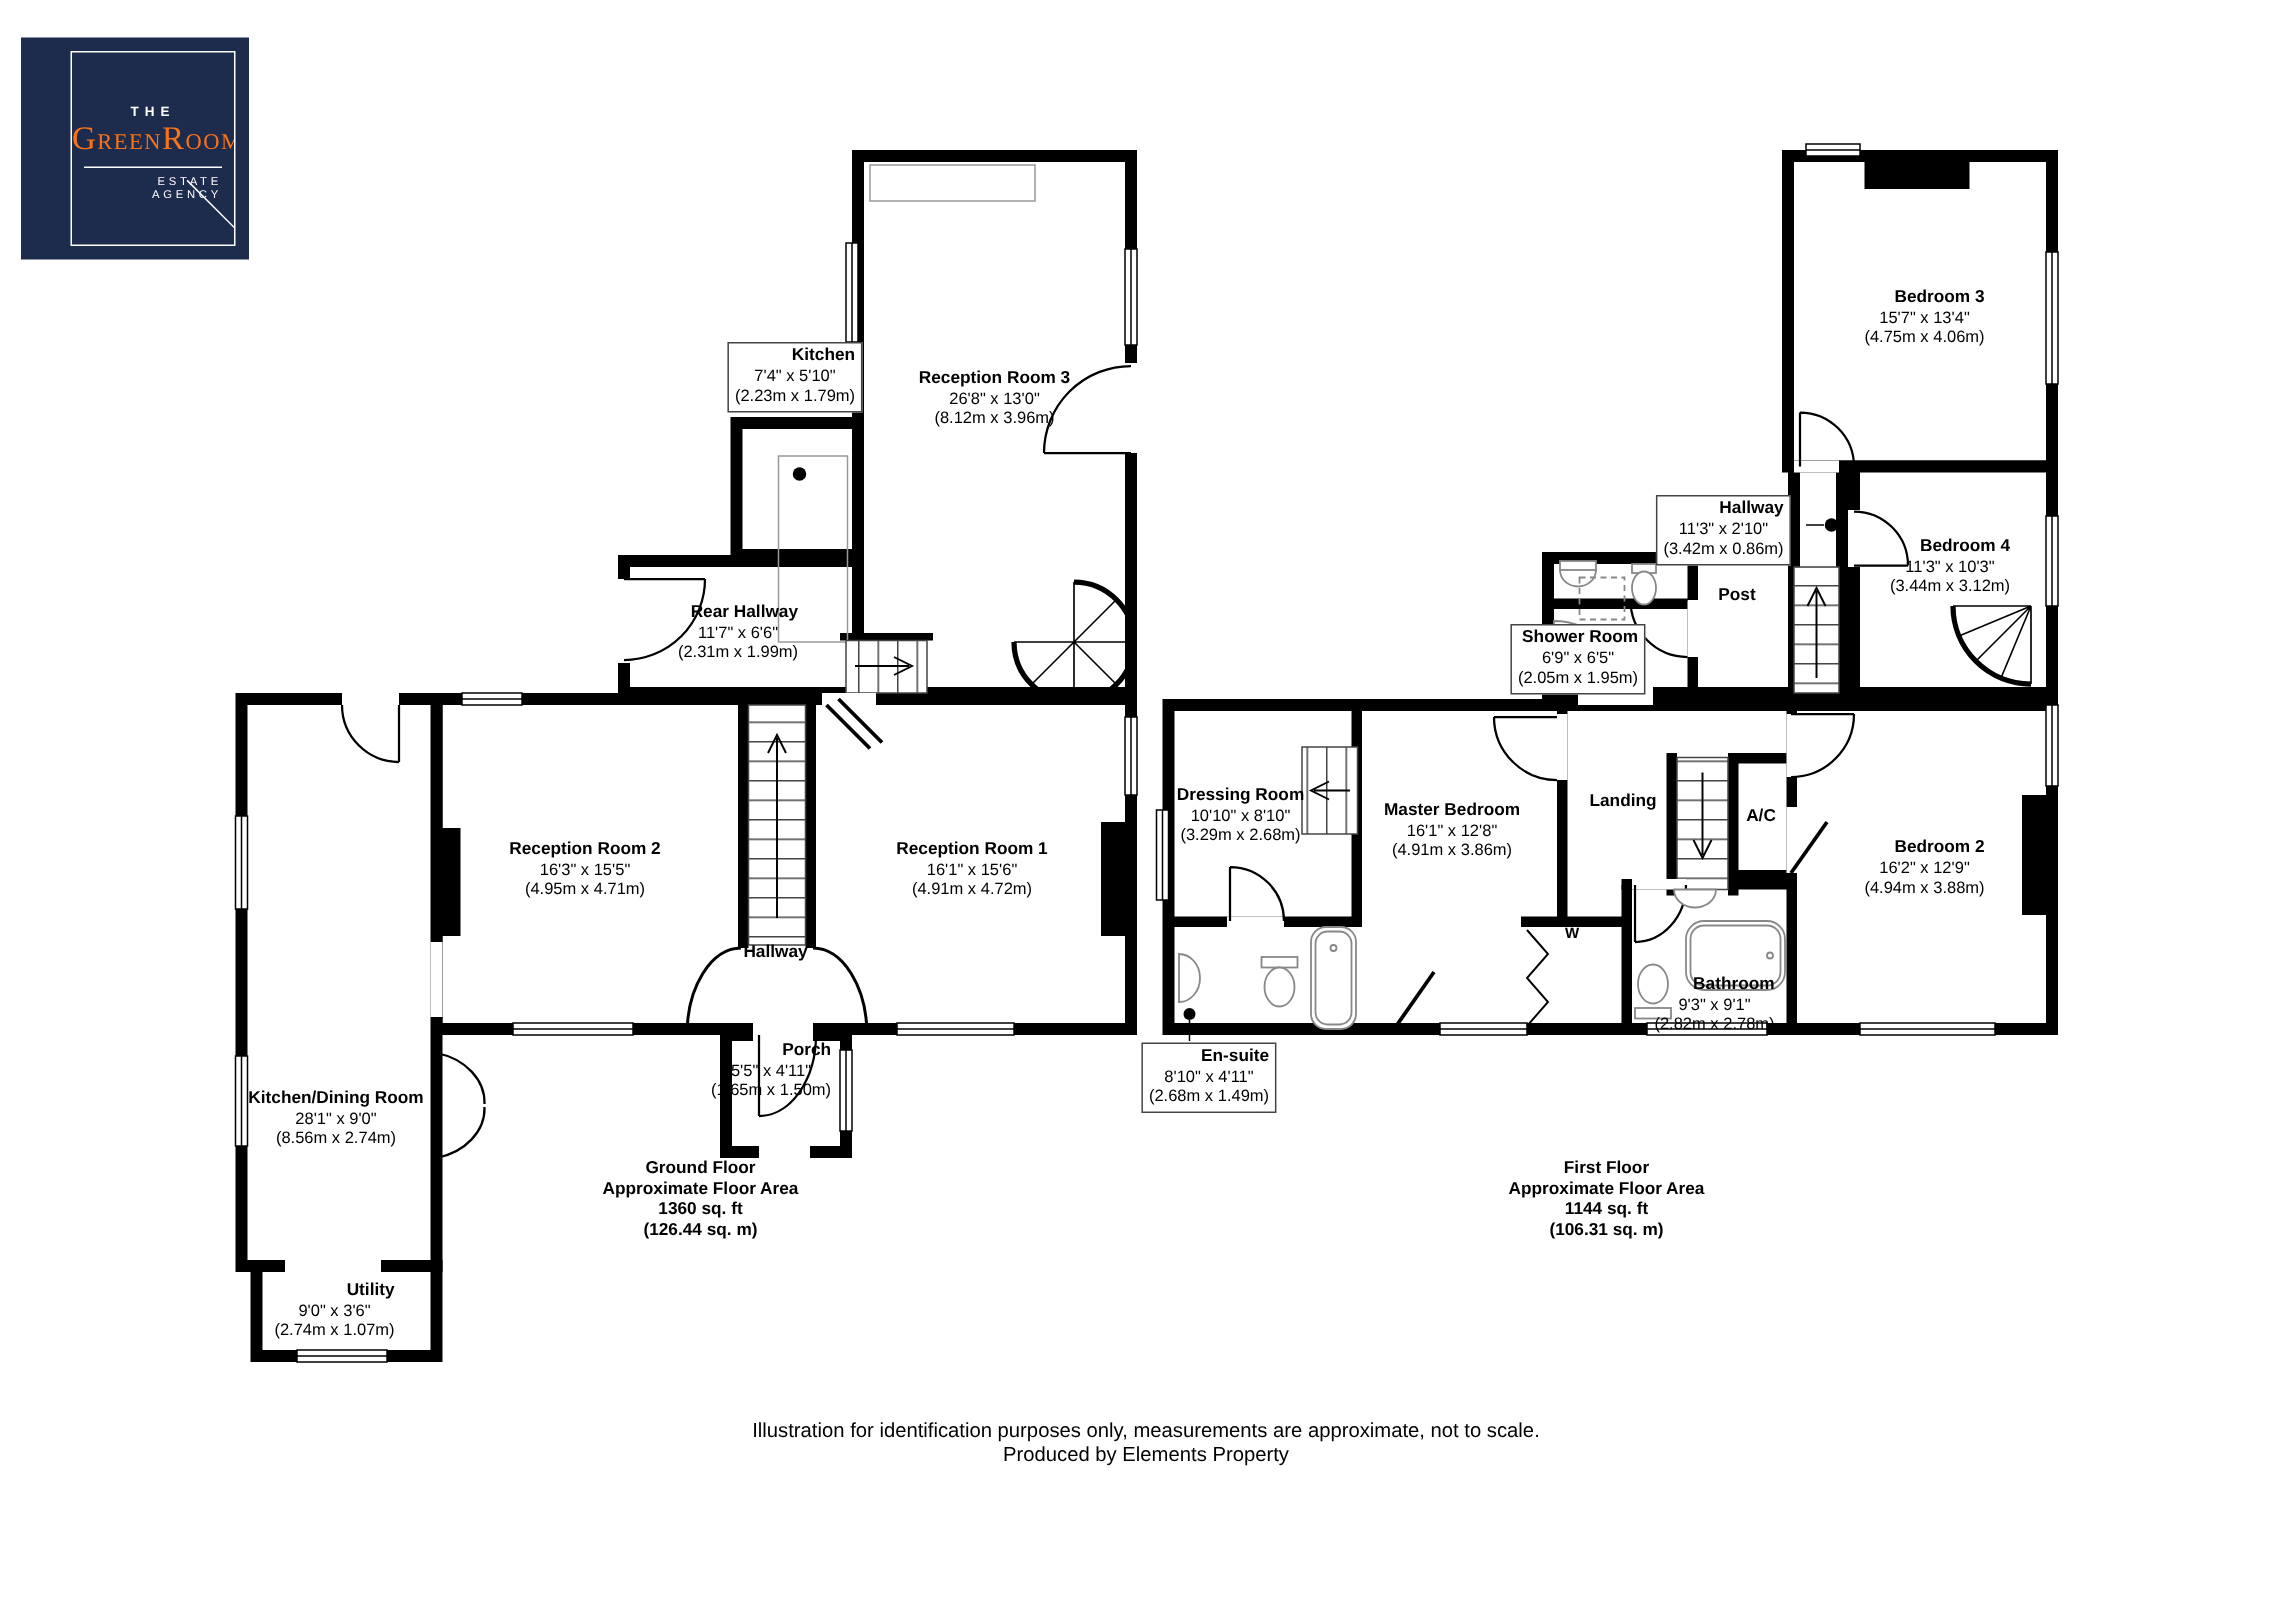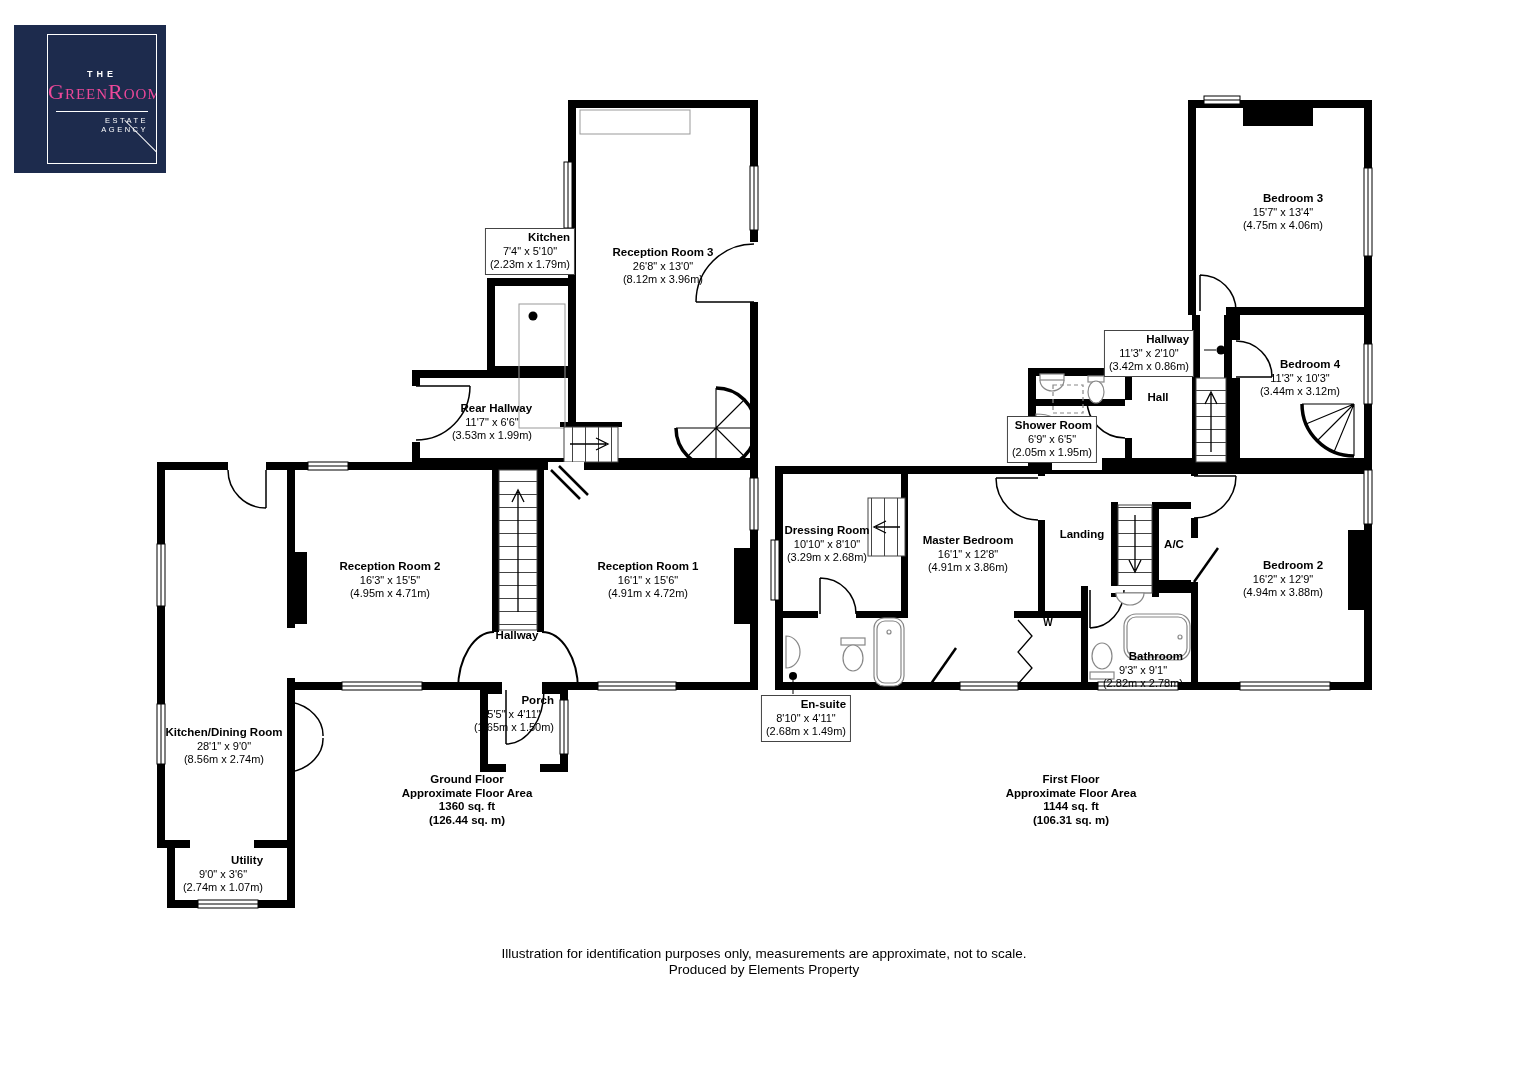--- a/index.html
+++ b/index.html
@@ -4,21 +4,21 @@
 <style>
   html,body{margin:0;padding:0;background:#fff;}
   #page{position:relative;width:1528px;height:1080px;background:#fff;overflow:hidden;
         font-family:"Liberation Sans",sans-serif;color:#000;}
   svg{position:absolute;left:0;top:0;}
   
   .logo{position:absolute;left:14px;top:25px;width:152px;height:148px;background:#1d2b4d;}
   .logo-inner{position:absolute;left:9px;top:9px;right:9px;bottom:9px;border:1px solid #fff;overflow:hidden;margin-left:24px;}
   .logo-the{position:absolute;top:34px;left:0;right:0;text-align:center;color:#fff;
             font-size:9px;letter-spacing:4px;font-weight:bold;}
-  .logo-name{position:absolute;top:44px;left:0;right:0;text-align:right;color:#ec4899;
+  .logo-name{position:absolute;top:44px;left:0;right:0;text-align:right;color:#f97316;
              font-family:"Liberation Serif",serif;font-variant:small-caps;font-size:22px;letter-spacing:1px;}
   .logo-tag{position:absolute;top:76px;right:8px;width:92px;text-align:right;color:#fff;
             font-size:7.5px;letter-spacing:2.5px;border-top:1px solid #fff;padding-top:4px;}
   .logo-slash{position:absolute;right:-8px;bottom:26px;width:46px;border-top:1px solid #fff;
               transform:rotate(45deg);}
   
   .page-title{position:absolute;left:0;right:0;top:56px;text-align:center;
               font-size:25px;font-weight:bold;}
   .room-label{position:absolute;transform:translateX(-50%);text-align:center;white-space:nowrap;z-index:5;}
   .room-label .rn{display:block;font-weight:bold;font-size:11.5px;line-height:13.5px;text-align:right;}
@@ -265,21 +265,21 @@
     <span class="rd">(2.23m x 1.79m)</span>
   </div>
   <div class="room-label" style="left:663px;top:246px">
     <span class="rn">Reception Room 3</span>
     <span class="rd">26'8" x 13'0"</span>
     <span class="rd">(8.12m x 3.96m)</span>
   </div>
   <div class="room-label" style="left:492px;top:402px">
     <span class="rn">Rear Hallway</span>
     <span class="rd">11'7" x 6'6"</span>
-    <span class="rd">(3.53m x 1.99m)</span>
+    <span class="rd">(2.31m x 1.99m)</span>
   </div>
   <div class="room-label" style="left:390px;top:560px">
     <span class="rn">Reception Room 2</span>
     <span class="rd">16'3" x 15'5"</span>
     <span class="rd">(4.95m x 4.71m)</span>
   </div>
   <div class="room-label" style="left:648px;top:560px">
     <span class="rn">Reception Room 1</span>
     <span class="rd">16'1" x 15'6"</span>
     <span class="rd">(4.91m x 4.72m)</span>
@@ -318,21 +318,21 @@
     <span class="rn">Hallway</span>
     <span class="rd">11'3" x 2'10"</span>
     <span class="rd">(3.42m x 0.86m)</span>
   </div>
   <div class="room-label" style="left:1300px;top:358px">
     <span class="rn">Bedroom 4</span>
     <span class="rd">11'3" x 10'3"</span>
     <span class="rd">(3.44m x 3.12m)</span>
   </div>
   <div class="room-label" style="left:1158px;top:391px">
-    <span class="rn">Hall</span>
+    <span class="rn">Post</span>
   </div>
   <div class="room-label boxed" style="left:1052px;top:416px">
     <span class="rn">Shower Room</span>
     <span class="rd">6'9" x 6'5"</span>
     <span class="rd">(2.05m x 1.95m)</span>
   </div>
   <div class="room-label" style="left:827px;top:524px">
     <span class="rn">Dressing Room</span>
     <span class="rd">10'10" x 8'10"</span>
     <span class="rd">(3.29m x 2.68m)</span>

